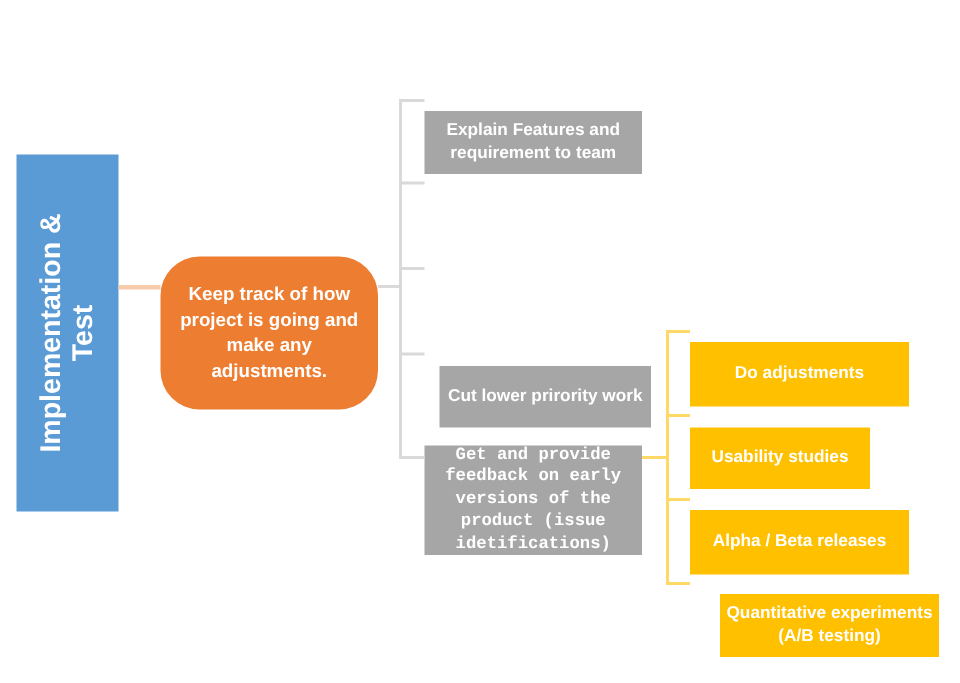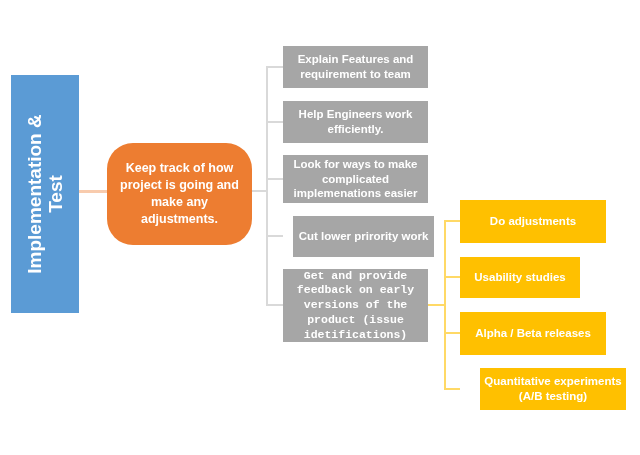--- a/index.html
+++ b/index.html
@@ -4,21 +4,21 @@
 <style>
   html,body { margin:0; padding:0; }
   body { font-family: "Liberation Sans", sans-serif; }
   .canvas {
     position:relative; width:640px; height:455px;
     background:var(--background,#fff); overflow:hidden;
   }
   .node {
     position:absolute; box-sizing:border-box;
     display:flex; align-items:center; justify-content:center;
-    text-align:center; color:var(--node-text,#fff); font-weight:bold;
+    text-align:center; color:var(--node-text,#fff); font-weight:bold;margin-top:28px;
   }
   .root-node  { background:var(--root-fill,#5B9BD5); }
   .summary-node {
     background:var(--summary-fill,#ED7D31);
     font-size:12.5px; line-height:1.38; padding:0 6px;
   }
   .task-node {
     background:var(--task-fill,#A6A6A6);
     font-size:11.5px; line-height:1.28; padding:0 3px;
   }
@@ -47,22 +47,20 @@
 
   <div class="node root-node" style="left:11px; top:75px; width:68px; height:238px;">
     <div class="rot-wrap">
       <div class="rot-text">Implementation &amp; Test</div>
     </div>
   </div>
 
   <div class="node summary-node" style="left:107px; top:143px; width:145px; height:102px;border-radius:26px;">Keep track of how project is going and make any adjustments.</div>
 
   <div class="node task-node" style="left:283px; top:46px;  width:145px; height:42px;">Explain Features and requirement to team</div>
-  <div class="node task-node" style="left:283px; top:101px; width:145px; height:42px;">Help Engineers work efficiently.</div>
-  <div class="node task-node" style="left:283px; top:155px; width:145px; height:48px;">Look for ways to make complicated implemenations easier</div>
   <div class="node task-node" style="left:293px; top:216px; width:141px; height:41px;">Cut lower prirority work</div>
   <div class="node task-node" style="left:283px; top:269px; width:145px; height:73px;font-family:Liberation Mono, monospace;">Get and provide feedback on early versions of the product (issue idetifications)</div>
 
   <div class="node method-node" style="left:460px; top:200px; width:146px; height:43px;">Do adjustments</div>
   <div class="node method-node" style="left:460px; top:257px; width:120px; height:41px;text-align:center;">Usability studies</div>
   <div class="node method-node" style="left:460px; top:312px; width:146px; height:43px;">Alpha / Beta releases</div>
   <div class="node method-node" style="left:480px; top:368px; width:146px; height:42px;">Quantitative experiments (A/B testing)</div>
 
   <div class="link link-root" style="left:79px; top:190px; width:28px; height:3px;"></div>
 

